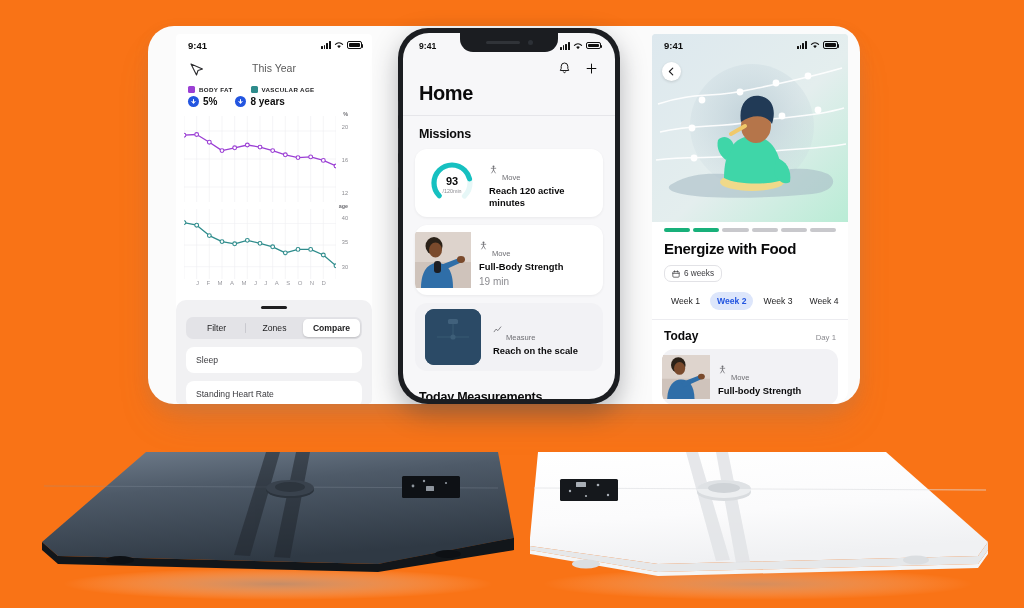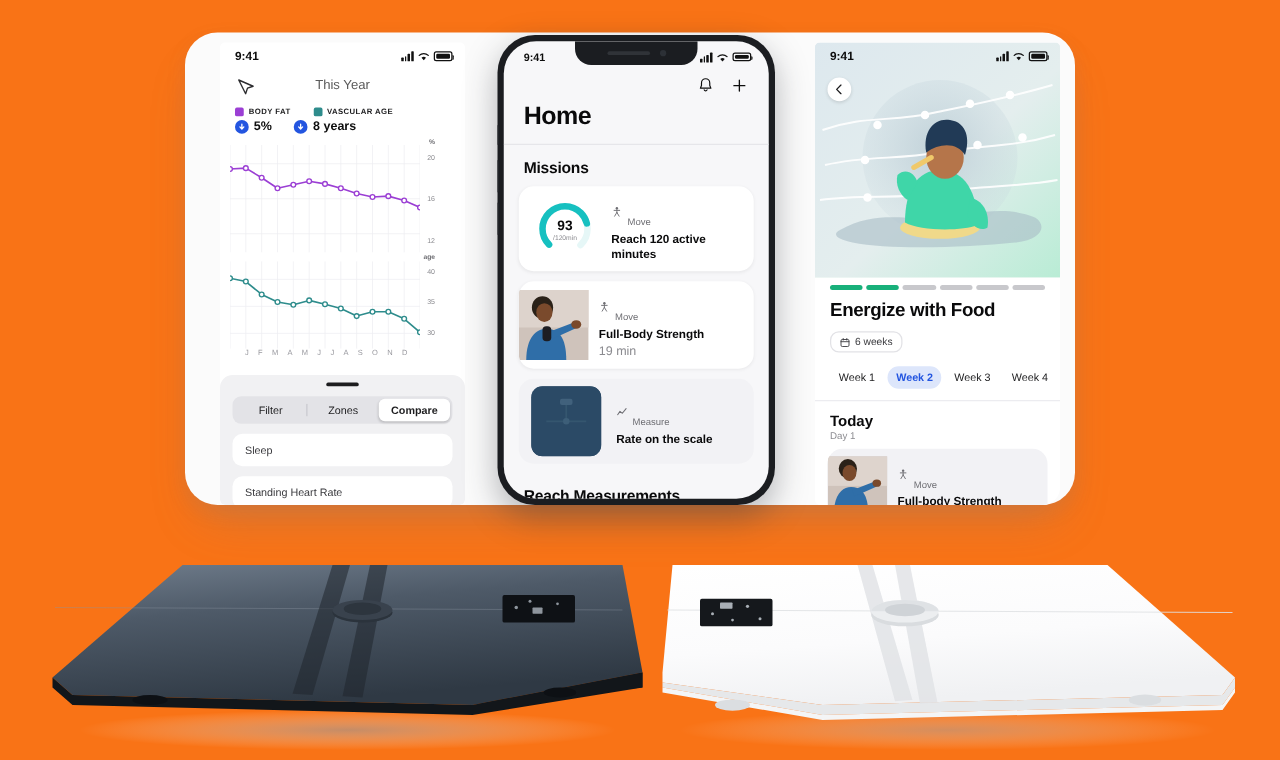--- a/index.html
+++ b/index.html
@@ -148,21 +148,21 @@
   .p3-h1 { font-size:15px; font-weight:bold; color:#0a0a0b;
            padding: 8px 12px 0 12px; letter-spacing:-.3px; }
   .chip { display:inline-flex; align-items:center; gap:4px; margin: 8px 0 0 12px;
           border:1px solid #e2e2e6; border-radius:7px; padding:3px 7px;
           font-size:8.2px; color:#3a3a3e; background:#fff; }
   .weeks { display:flex; gap:3px; padding: 10px 0 9px 12px; align-items:center; }
   .weeks div { font-size:8.6px; color:#1d1d1f; padding:4px 7px; border-radius:11px;
                white-space:nowrap; }
   .weeks div.on { background:#dde6fb; color:#2355e0; font-weight:bold;text-align:right; }
   .todayrow { display:flex; align-items:baseline; justify-content:space-between;
-              padding: 9px 12px 6px 12px; border-top:1px solid #ececf0;flex-direction:column; }
+              padding: 9px 12px 6px 12px; border-top:1px solid #ececf0; }
   .today-t { font-size:12px; font-weight:bold; color:#0a0a0b; }
   .today-d { font-size:7.8px; color:#8b8b90; }
 
   
   .ph-skin { fill:#b5754a; }
 </style>
 </head>
 <body>
 
 <div id="stage">
@@ -434,25 +434,25 @@
             <circle cx="28" cy="28" r="2.6" fill="#3d5e78"></circle>
           </svg>
         </div>
         <div class="ctext">
           <div class="ctag">
             <svg width="9" height="9" viewBox="0 0 12 12">
               <path d="M1.5 9 L4 5.5 L6.5 7.5 L10.5 2.5" stroke="#6e6e73" stroke-width="1.1" fill="none" stroke-linecap="round" stroke-linejoin="round"></path>
             </svg>
             <span>Measure</span>
           </div>
-          <div class="ctitle">Rate on the scale</div>
-        </div>
-      </div>
-
-      <div class="sect-title">Reach Measurements</div>
+          <div class="ctitle">Reach on the scale</div>
+        </div>
+      </div>
+
+      <div class="sect-title">Today Measurements</div>
       <div class="card" style="height:18px"></div>
     </div>
   </div>
 
   <div class="phone" id="phone3">
     <div class="hero">
       <div class="statusbar" style="position:relative;z-index:3">
         <span>9:41</span>
         <span class="sb-right">
           <span class="sig">

